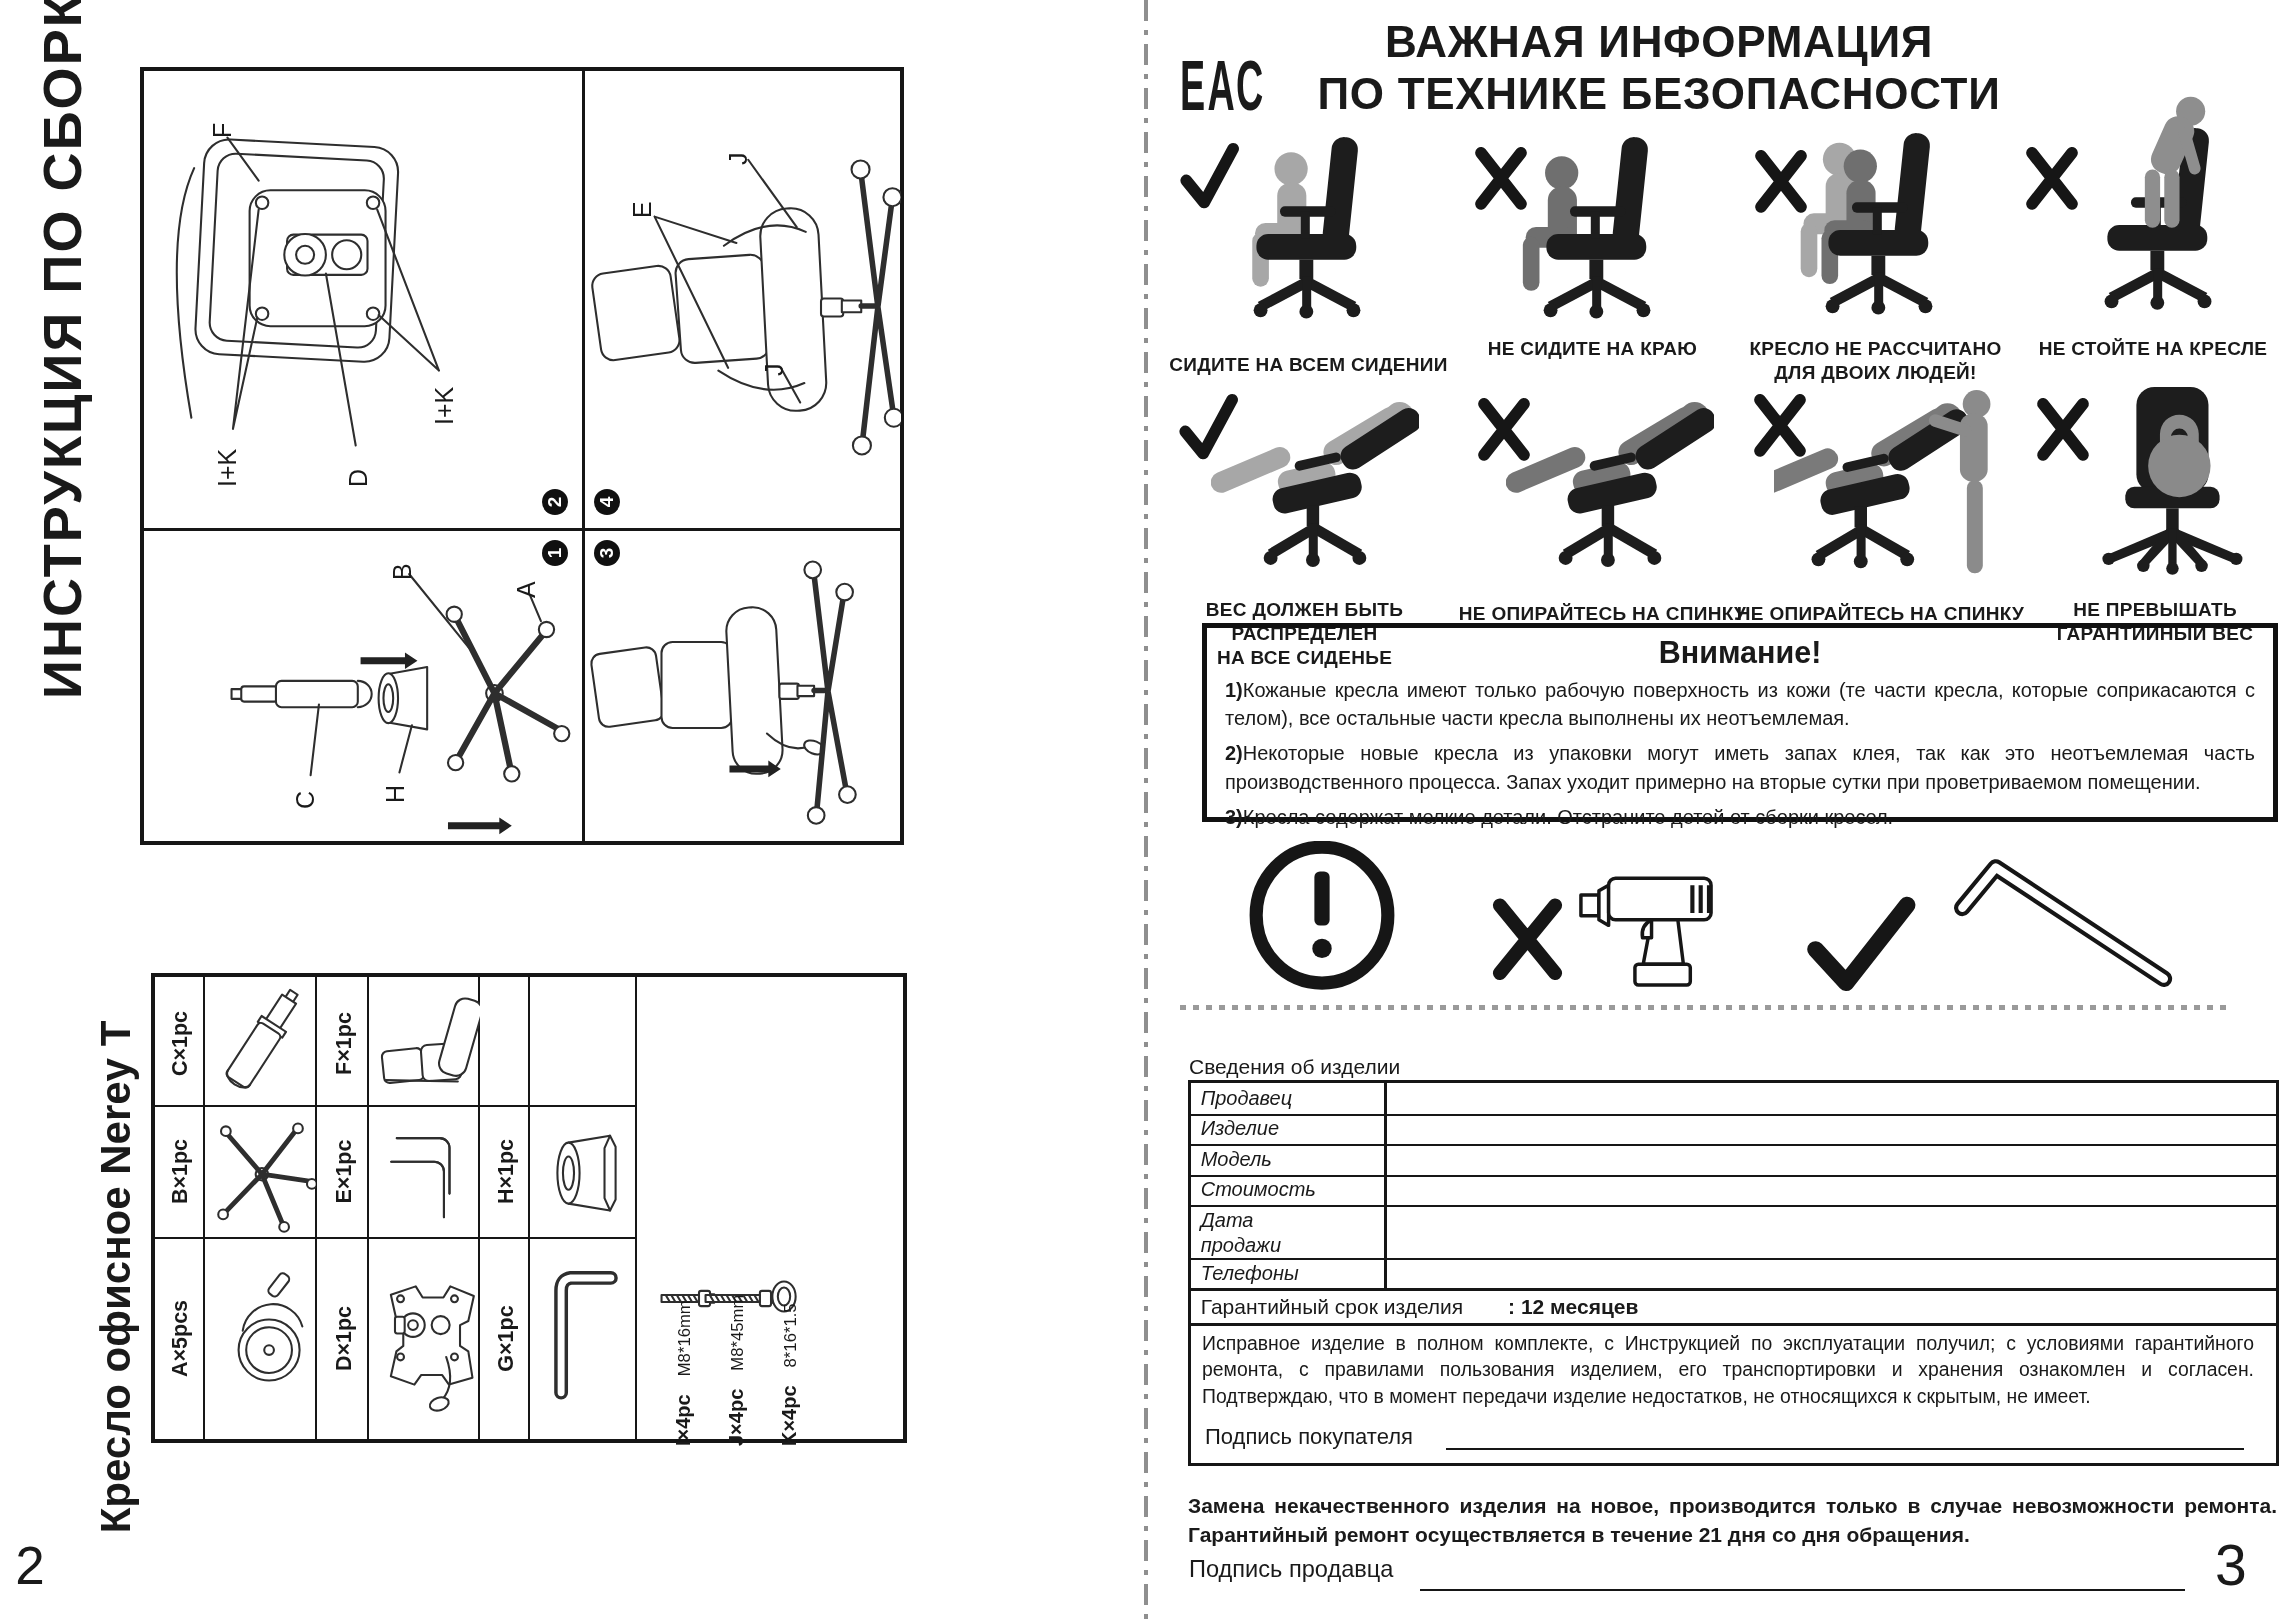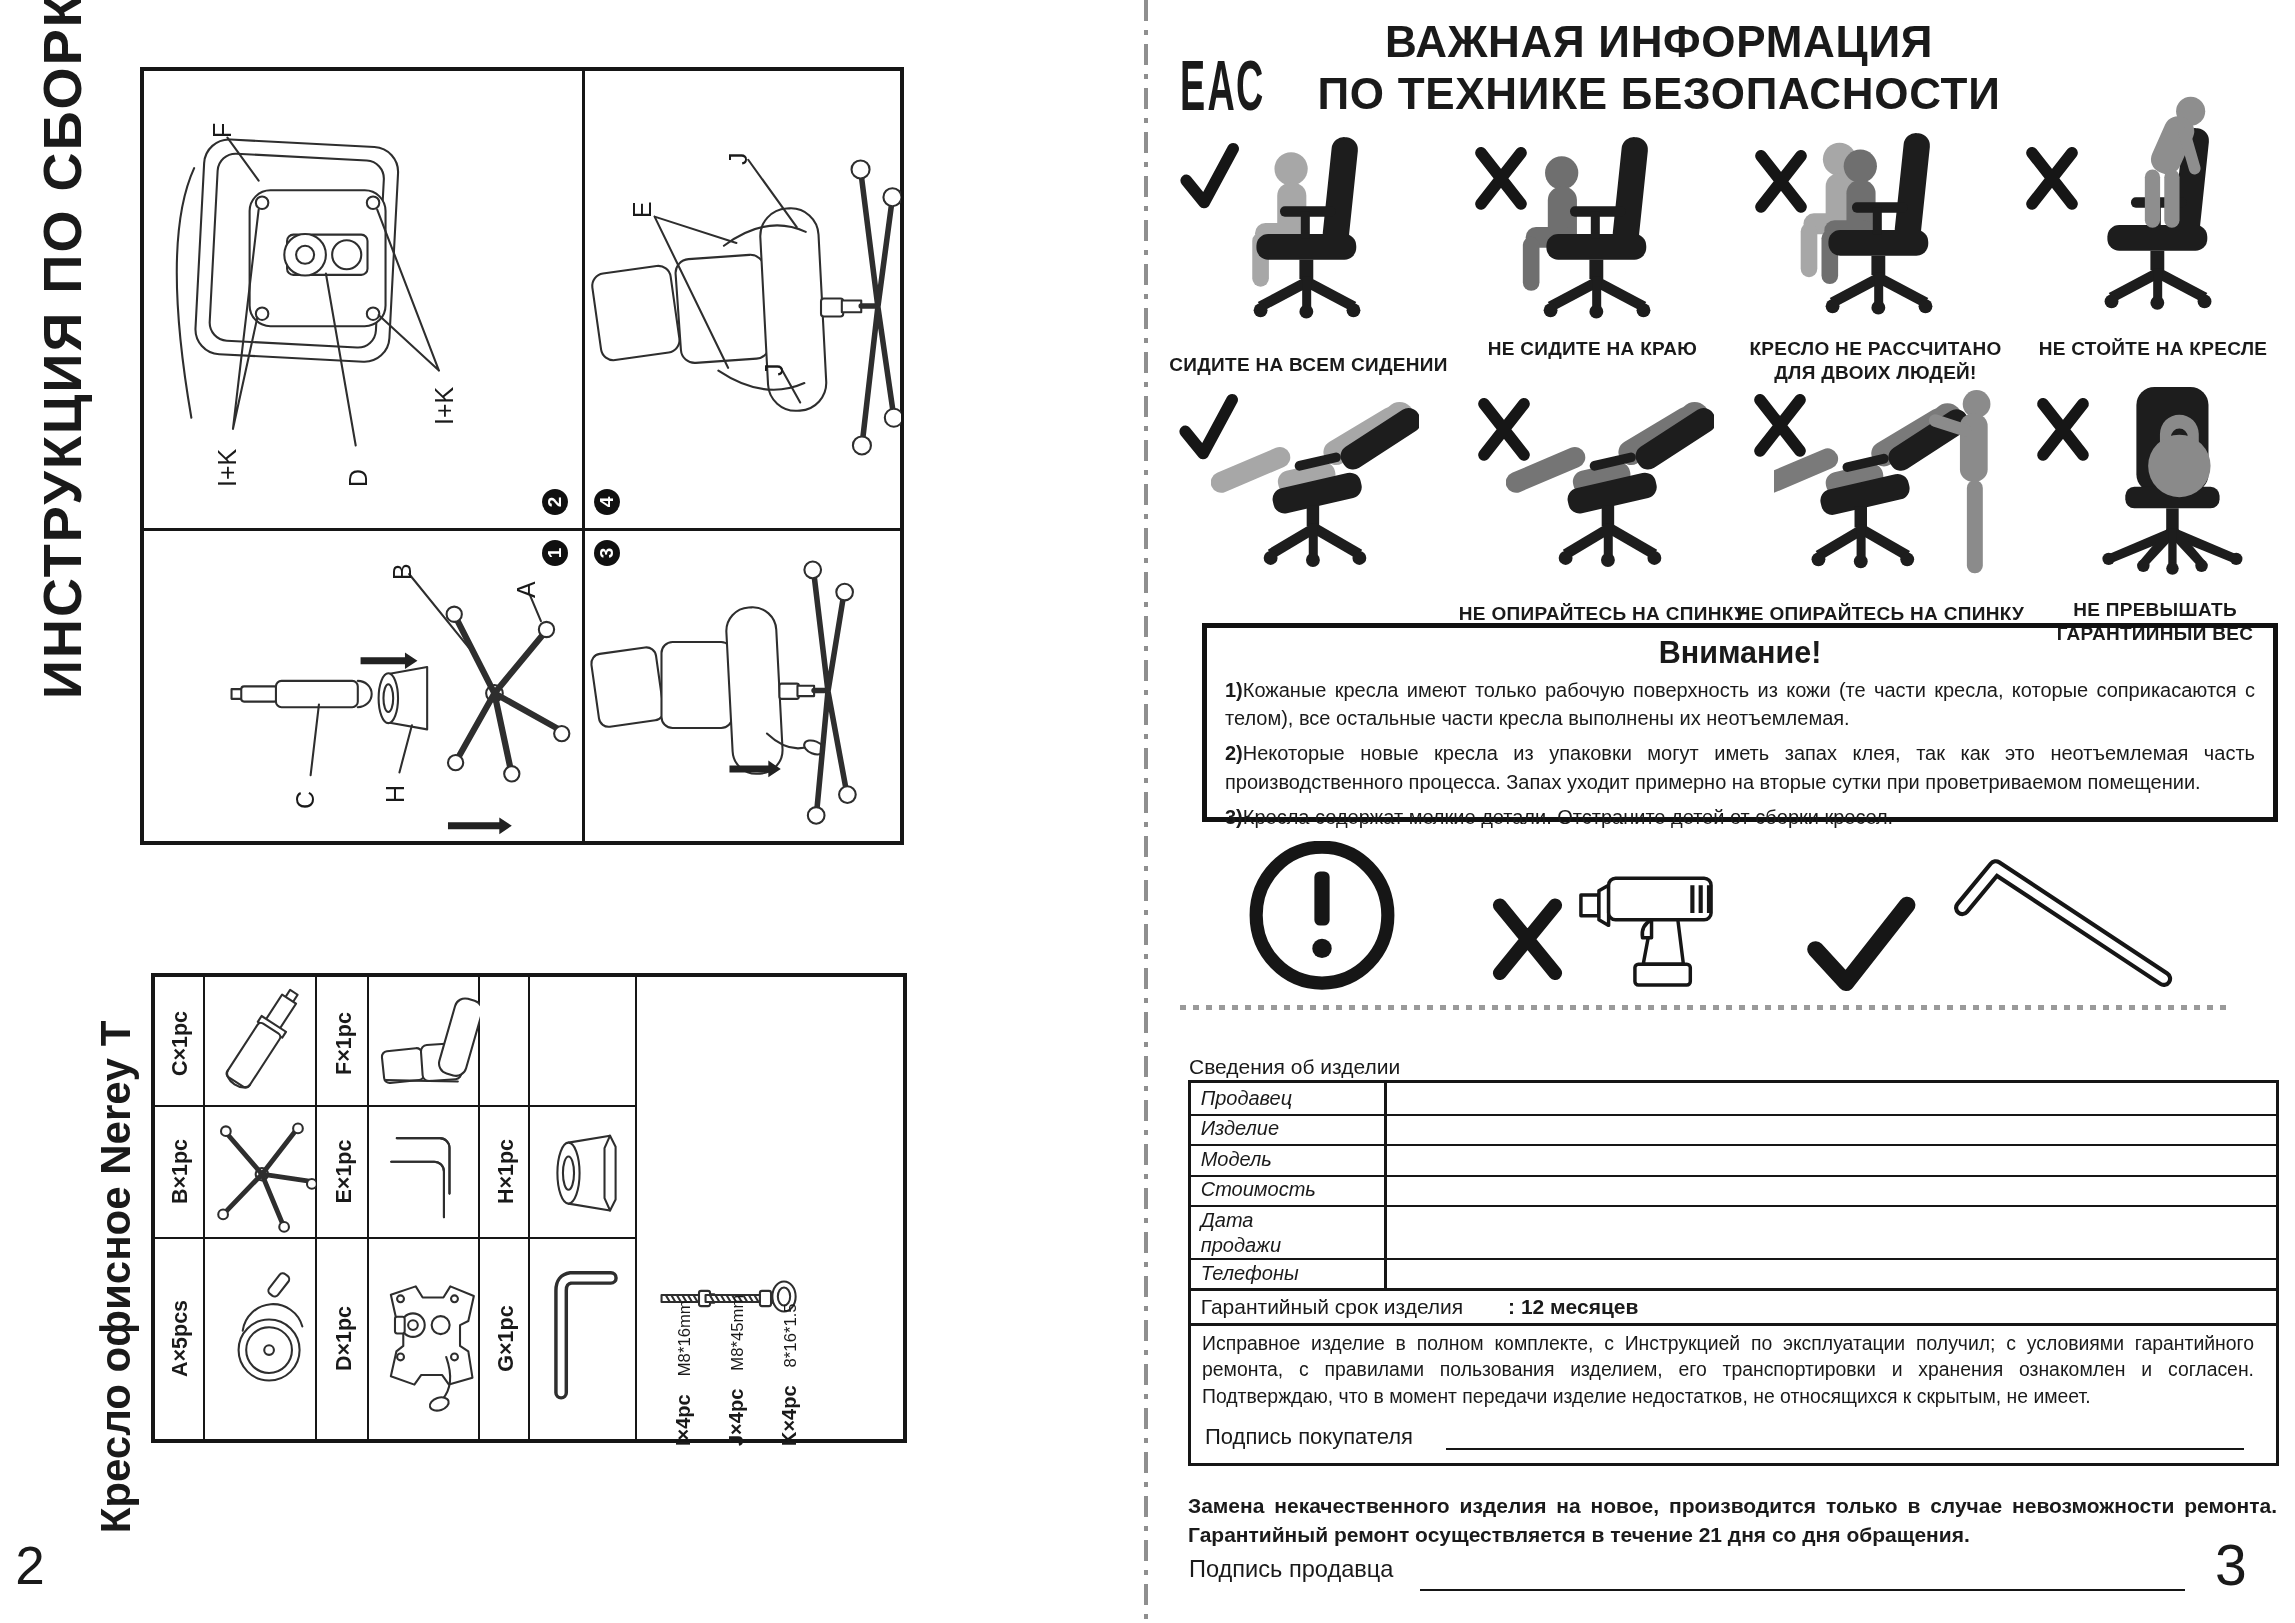--- a/index.html
+++ b/index.html
@@ -417,20 +417,24 @@
     <div>НЕ СТОЙТЕ НА КРЕСЛЕ</div>
   </div>
 
   <svg class="abs" style="left:1177px;top:390px;" viewBox="0 0 90 110" width="62" height="76">
     <path d="M12,60 L38,92 L80,14" fill="none" stroke="#161616" stroke-width="17" stroke-linecap="round" stroke-linejoin="round"></path>
   </svg>
   <svg class="abs" style="left:1211px;top:386px;" viewBox="0 0 300 300" width="208" height="208">
     <use href="#personRecline" fill="#a7a7a7"></use>
       <use href="#chairTilt" fill="#1d1d1d"></use>
   </svg>
+  <div class="abs caption" style="left:1152px;top:598px;width:305px;">
+    <div>ВЕС ДОЛЖЕН БЫТЬ РАСПРЕДЕЛЕН</div>
+    <div>НА ВСЕ СИДЕНЬЕ</div>
+  </div>
 
   <svg class="abs" style="left:1473px;top:390px;" viewBox="0 0 90 110" width="62" height="76">
     <path d="M16,20 L74,94 M74,20 L16,94" fill="none" stroke="#161616" stroke-width="17" stroke-linecap="round"></path>
   </svg>
   <svg class="abs" style="left:1506px;top:386px;" viewBox="0 0 300 300" width="208" height="208">
     <use href="#personRecline" fill="#757575"></use>
       <use href="#chairTilt" fill="#1d1d1d"></use>
   </svg>
   <div class="abs caption" style="left:1457px;top:602px;width:291px;">
     <div>НЕ ОПИРАЙТЕСЬ НА СПИНКУ</div>

